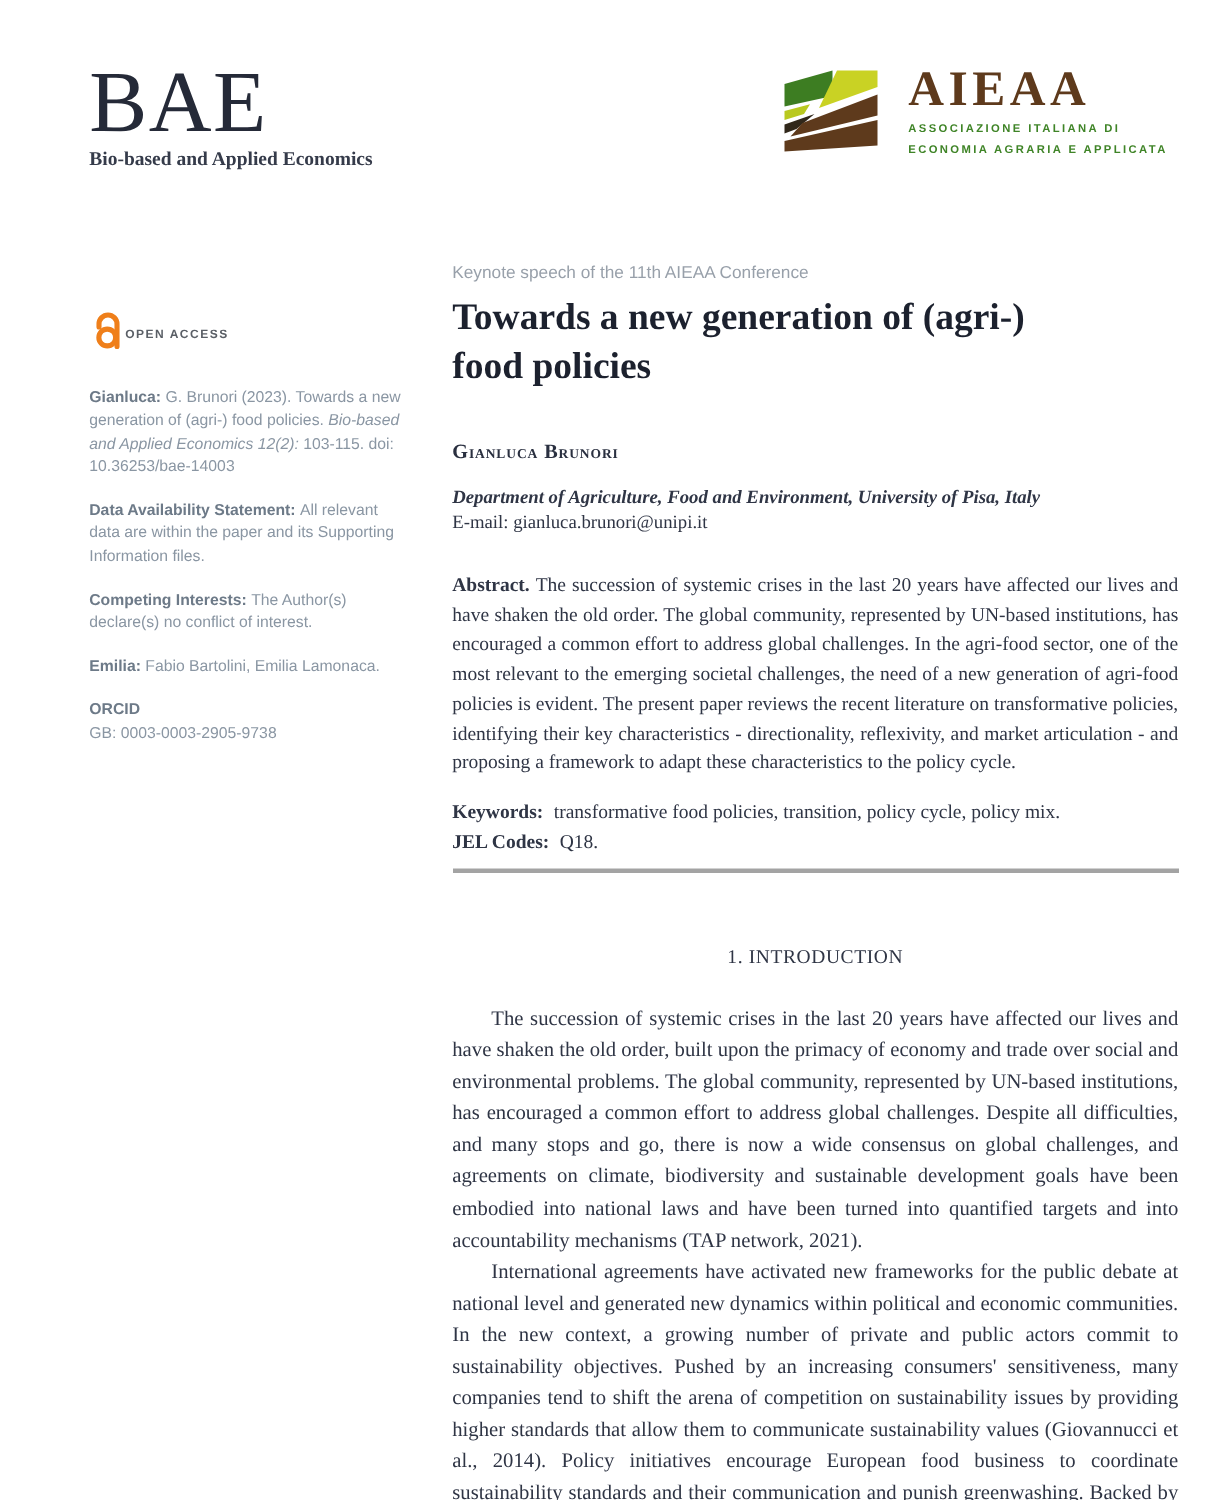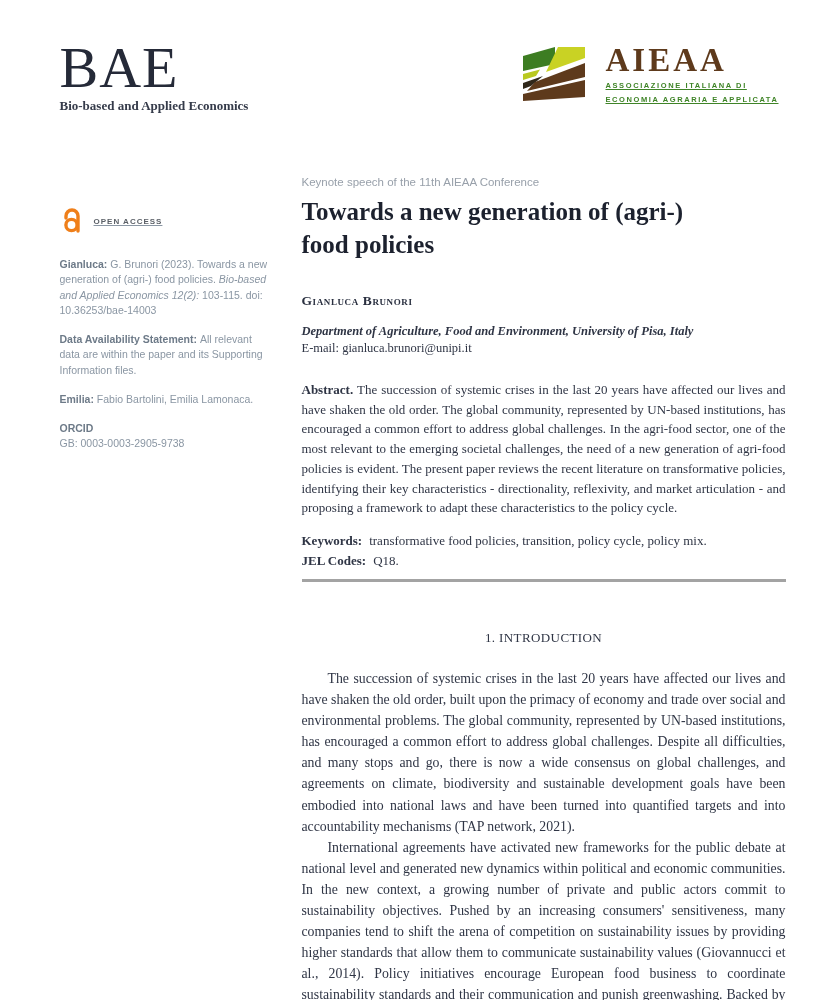--- a/index.html
+++ b/index.html
@@ -47,37 +47,36 @@
     color: #5e3a1c;
   }
   .aieaa-sub {
     font-family: "Liberation Sans", "DejaVu Sans", sans-serif;
     font-size: 7.5px;
     font-weight: bold;
     letter-spacing: 1.6px;
     color: #3f8427;
     line-height: 1.5;
     margin-top: 3px;
-    text-decoration: underline;
   }
   
   .content { display: flex; padding: 0 23px 0 55px; }
   .sidebar {
     width: 212px;
     margin-right: 30px;
     padding-top: 33px;
     font-family: "Liberation Sans", "DejaVu Sans", sans-serif;
     font-size: 10.5px;
     line-height: 1.45;
     color: #8a96a3;
   }
   .side-block { margin-bottom: 14px; }
   .side-label { font-weight: bold; color: #6d7a88; }
   .side-italic { font-style: italic; }
-  .oa-row { display: flex; align-items: center; gap: 10px; margin-bottom: 20px; text-decoration: underline; }
+  .oa-row { display: flex; align-items: center; gap: 0; margin-bottom: 20px; }
   .oa-label {
     font-size: 8px;
     font-weight: bold;
     letter-spacing: 1px;
     color: #5a5f66;
   }
   .orcid-label { font-weight: bold; color: #6d7a88; display: block; margin-top: 10px; }
   
   .article { flex: 1; padding-top: 0; }
   .kicker {
@@ -184,20 +183,21 @@
           </svg>
         </span>
         <span class="oa-label">OPEN ACCESS</span>
       </div>
 
       <p class="side-block"><span class="side-label">Gianluca: </span><span>G. Brunori (2023). Towards a new generation of (agri-) food policies. </span><span class="side-italic">Bio-based and Applied Economics 12(2): </span><span>103-115. doi: 10.36253/bae-14003</span></p>
 
 
       <p class="side-block"><span class="side-label">Data Availability Statement: </span><span>All relevant data are within the paper and its Supporting Information files.</span></p>
 
+      <p class="side-block"><span class="side-label">Competing Interests: </span><span>The Author(s) declare(s) no conflict of interest.</span></p>
 
       <p class="side-block"><span class="side-label">Emilia: </span><span>Fabio Bartolini, Emilia Lamonaca.</span></p>
 
       <p class="side-block"><span class="orcid-label">ORCID</span><span>GB: 0003-0003-2905-9738</span></p>
     </aside>
 
     <main class="article">
       <p class="kicker">Keynote speech of the 11th AIEAA Conference</p>
       <h1 class="title">Towards a new generation of (agri-) food policies</h1>
 

